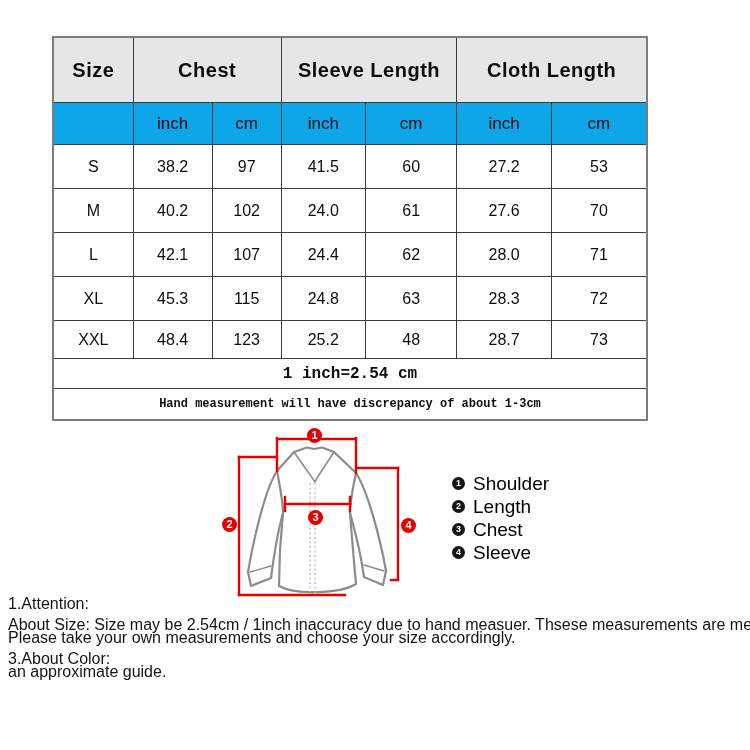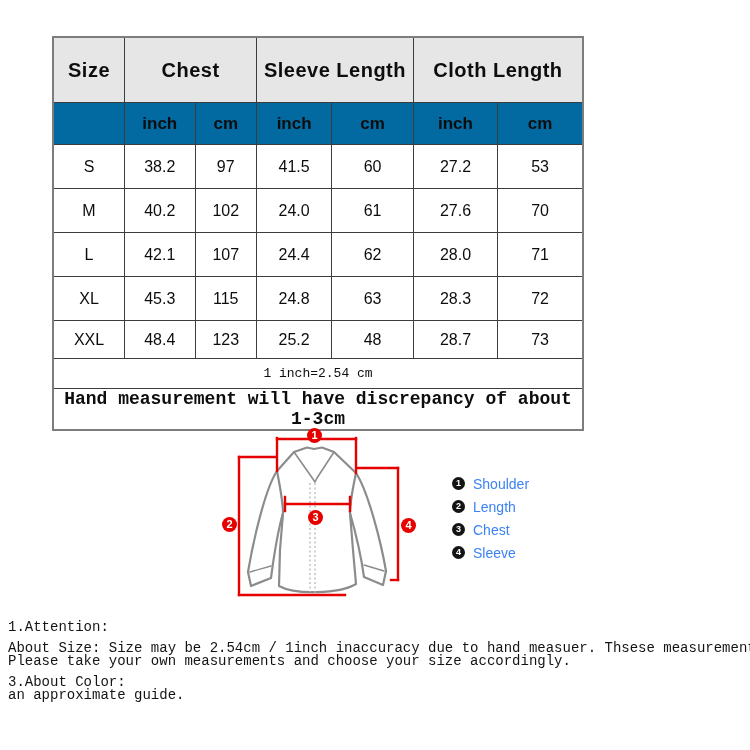--- a/index.html
+++ b/index.html
@@ -2,62 +2,62 @@
 <html><head>
 <meta charset="utf-8">
 <style>
   html,body{margin:0;padding:0;}
   body{
     width:750px;height:750px;background:#ffffff;position:relative;overflow:hidden;
     font-family:"Liberation Sans",sans-serif;color:#0d0d0d;
   }
   
   .size-table{
-    position:absolute;left:52px;top:36px;width:532px;
+    position:absolute;left:52px;top:36px;width:596px;
     border-collapse:collapse;table-layout:fixed;
     border:2px solid #7d7d7d;
   }
   .size-table td{
     border:1px solid #3d3d3d;text-align:center;vertical-align:middle;
     padding:0;color:#0d0d0d;background:#ffffff;
   }
   .size-table td.hdr{
     background:#e6e6e6;font-size:20px;font-weight:bold;height:64px;letter-spacing:0.5px;
   }
   .size-table td.unit{
-    background:#0369a1;font-size:17px;font-weight:700;height:41px;
+    background:#0ea5e9;font-size:17px;font-weight:400;height:41px;
   }
   .size-table tr.data-row td{font-size:16px;height:43px;}
   .size-table tr.data-row-last td{height:37px;}
   .size-table td.note1{
-    font-family:"Liberation Mono",monospace;font-weight:normal;font-size:13px;height:29px;
+    font-family:"Liberation Mono",monospace;font-weight:bold;font-size:16px;height:29px;
   }
   .size-table td.note2{
-    font-family:"Liberation Mono",monospace;font-weight:bold;font-size:18px;height:30px;
+    font-family:"Liberation Mono",monospace;font-weight:bold;font-size:12px;height:30px;
   }
   
   .diagram{position:absolute;left:195px;top:425px;width:250px;height:175px;}
   .diagram svg{position:absolute;left:0;top:0;}
   .red-badge{
     position:absolute;width:15px;height:15px;border-radius:50%;
     background:#e60000;color:#ffffff;font-size:11px;font-weight:bold;
     display:flex;align-items:center;justify-content:center;line-height:1;
     font-family:"Liberation Sans",sans-serif;
   }
   
   .legend{position:absolute;left:452px;top:472px;}
   .legend-item{display:flex;align-items:center;height:23px;}
   .legend-badge{
     width:13px;height:13px;border-radius:50%;background:#141414;color:#ffffff;
     font-size:9px;font-weight:bold;display:flex;align-items:center;justify-content:center;
     margin-right:8px;flex:0 0 auto;line-height:1;
   }
-  .legend-label{font-size:14px;color:#3b82f6;}
-  
-  .footnotes{position:absolute;left:8px;top:621px;width:742px;font-size:14px;color:#141414;font-family:Liberation Mono, monospace;}
+  .legend-label{font-size:19px;color:#000000;}
+  
+  .footnotes{position:absolute;left:8px;top:597px;width:742px;font-size:16px;color:#141414;}
   .footnote{margin-bottom:7px;}
   .fn-title{line-height:13.5px;white-space:nowrap;}
   .fn-line{line-height:13.5px;white-space:nowrap;}
 </style>
 </head>
 <body>
 
 <table class="size-table">
   <colgroup>
     <col style="width:13.5%">

